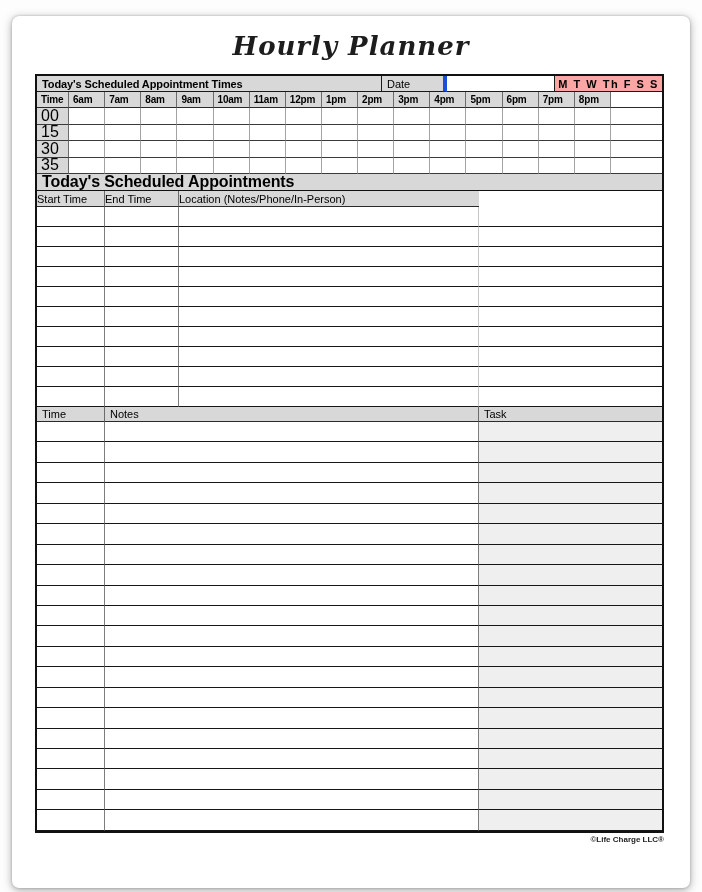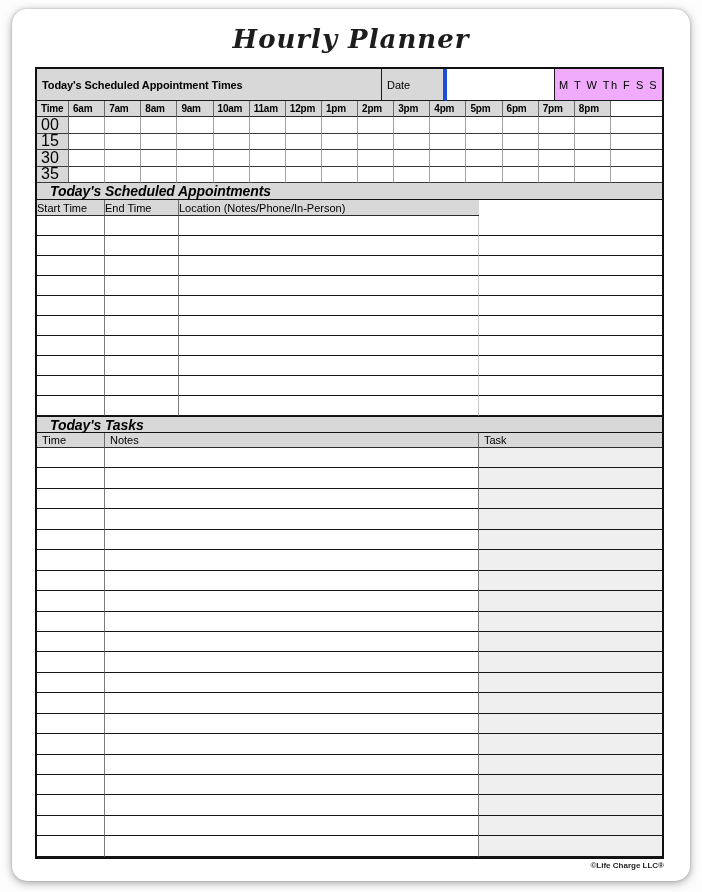--- a/index.html
+++ b/index.html
@@ -1,44 +1,44 @@
 <!DOCTYPE html>
 <html style="--header-fill: #d8d8d8; --notes-fill: #efefef; --page-bg: #ffffff;"><head>
 <meta charset="utf-8">
 <style>
   html,body{margin:0;padding:0;background:#fdfdfd;width:702px;height:892px;overflow:hidden;
     font-family:"Liberation Sans",sans-serif;-webkit-font-smoothing:antialiased;}
-  .page{position:relative;width:678px;height:872px;margin:9px 12px 0 12px;background:var(--page-bg,#fff);
-    border-radius:15px;box-shadow:0 2px 9px rgba(90,90,90,.55), 0 0 2px rgba(120,120,120,.5);}
+  .page{position:relative;width:678px;height:872px;margin:16px 12px 0 12px;background:var(--page-bg,#fff);
+    border-radius:7px;box-shadow:0 2px 9px rgba(90,90,90,.55), 0 0 2px rgba(120,120,120,.5);}
   .title{margin:0;padding-top:15px;text-align:center;font-family:"DejaVu Serif",serif;font-style:italic;
     font-weight:600;font-size:26px;letter-spacing:1px;color:#1d1d1d;line-height:30px;}
   .planner{width:629px;margin:13px 0 0 23px;border:2px solid #111;box-sizing:border-box;background:#fff;}
 
   
   .head-row{display:grid;grid-template-columns:345px 65px 108px 1fr;}
-  .head-row>div{height:32px;box-sizing:border-box;display:flex;align-items:center;
+  .head-row>div{height:16px;box-sizing:border-box;display:flex;align-items:center;
     border-bottom:1px solid #1a1a1a;font-size:11px;}
   .hcell-title{background:var(--header-fill,#d8d8d8);font-weight:bold;padding-left:5px;border-right:1px solid #1a1a1a;letter-spacing:-0.1px;}
   .hcell-date{background:var(--header-fill,#d8d8d8);padding-left:5px;border-right:4px solid #1d4ed8;}
   .hcell-dateval{background:#fff;border-right:1px solid #1a1a1a;}
-  .hcell-days{background:#f0abfc;justify-content:center;letter-spacing:1.5px;font-size:10.5px;}
+  .hcell-days{background:#fca5a5;justify-content:center;letter-spacing:1.5px;font-size:10.5px;font-weight:bold;}
 
   
   .hour-row,.quarter-grid{display:grid;grid-template-columns:32px repeat(15,1fr) 51px;}
   .hour-row>div{height:16px;box-sizing:border-box;display:flex;align-items:center;justify-content:flex-start;
     padding-left:4px;font-size:10px;font-weight:bold;background:var(--header-fill,#d8d8d8);
     border-right:1px solid #6b6b6b;border-bottom:1px solid #2a2a2a;letter-spacing:-0.2px;}
   .hour-row>div.trailing{background:#fff;border-right:none;}
   .quarter-grid>div{height:16.5px;box-sizing:border-box;border-right:1px solid #a3a3a3;border-bottom:1px solid #3a3a3a;}
   .quarter-grid .qlabel{background:var(--header-fill,#d8d8d8);font-size:16px;display:flex;align-items:center;padding-left:4px;border-right:1px solid #6b6b6b;}
   .quarter-grid .trailing{border-right:none;}
 
   
-  .sec-bar{height:17px;box-sizing:border-box;display:flex;align-items:center;padding-left:13px;
-    background:var(--header-fill,#d8d8d8);font-size:14px;font-weight:bold;border-bottom:1px solid #111;letter-spacing:-0.1px;font-style:italic;}
+  .sec-bar{height:17px;box-sizing:border-box;display:flex;align-items:center;padding-left:5px;
+    background:var(--header-fill,#d8d8d8);font-size:16px;font-weight:bold;border-bottom:1px solid #111;letter-spacing:-0.1px;}
   .sec-bar.tasks{border-top:1px solid #111;}
 
   
   .appt-header,.appt-rows{display:grid;grid-template-columns:68px 74px 300px 1fr;}
   .appt-header>div{height:16px;box-sizing:border-box;display:flex;align-items:center;padding-left:0;
     background:var(--header-fill,#d8d8d8);font-size:11px;border-right:1px solid #6b6b6b;border-bottom:1px solid #2a2a2a;}
   .appt-header>div:last-child{border-right:none;}
   .appt-rows>div{height:20px;box-sizing:border-box;border-bottom:1px solid #161616;border-right:1px solid #7d7d7d;background:#fff;}
   .appt-rows>div.details{border-right:1px solid #c6c6c6;}
   .appt-rows>div.loc{border-right:none;}
@@ -201,21 +201,20 @@
         <div class="start"></div>
         <div class="end"></div>
         <div class="details"></div>
         <div class="loc"></div>
         <div class="start"></div>
         <div class="end"></div>
         <div class="details"></div>
         <div class="loc"></div>
       </div>
 
-    <div class="sec-bar tasks">Today's Tasks</div>
     <div class="task-header" id="task-header">
         <div>Time</div>
         <div>Notes</div>
         <div>Task</div>
       </div>
     <div class="task-rows" id="task-rows">
         <div class="time"></div>
         <div class="task"></div>
         <div class="notes"></div>
         <div class="time"></div>

